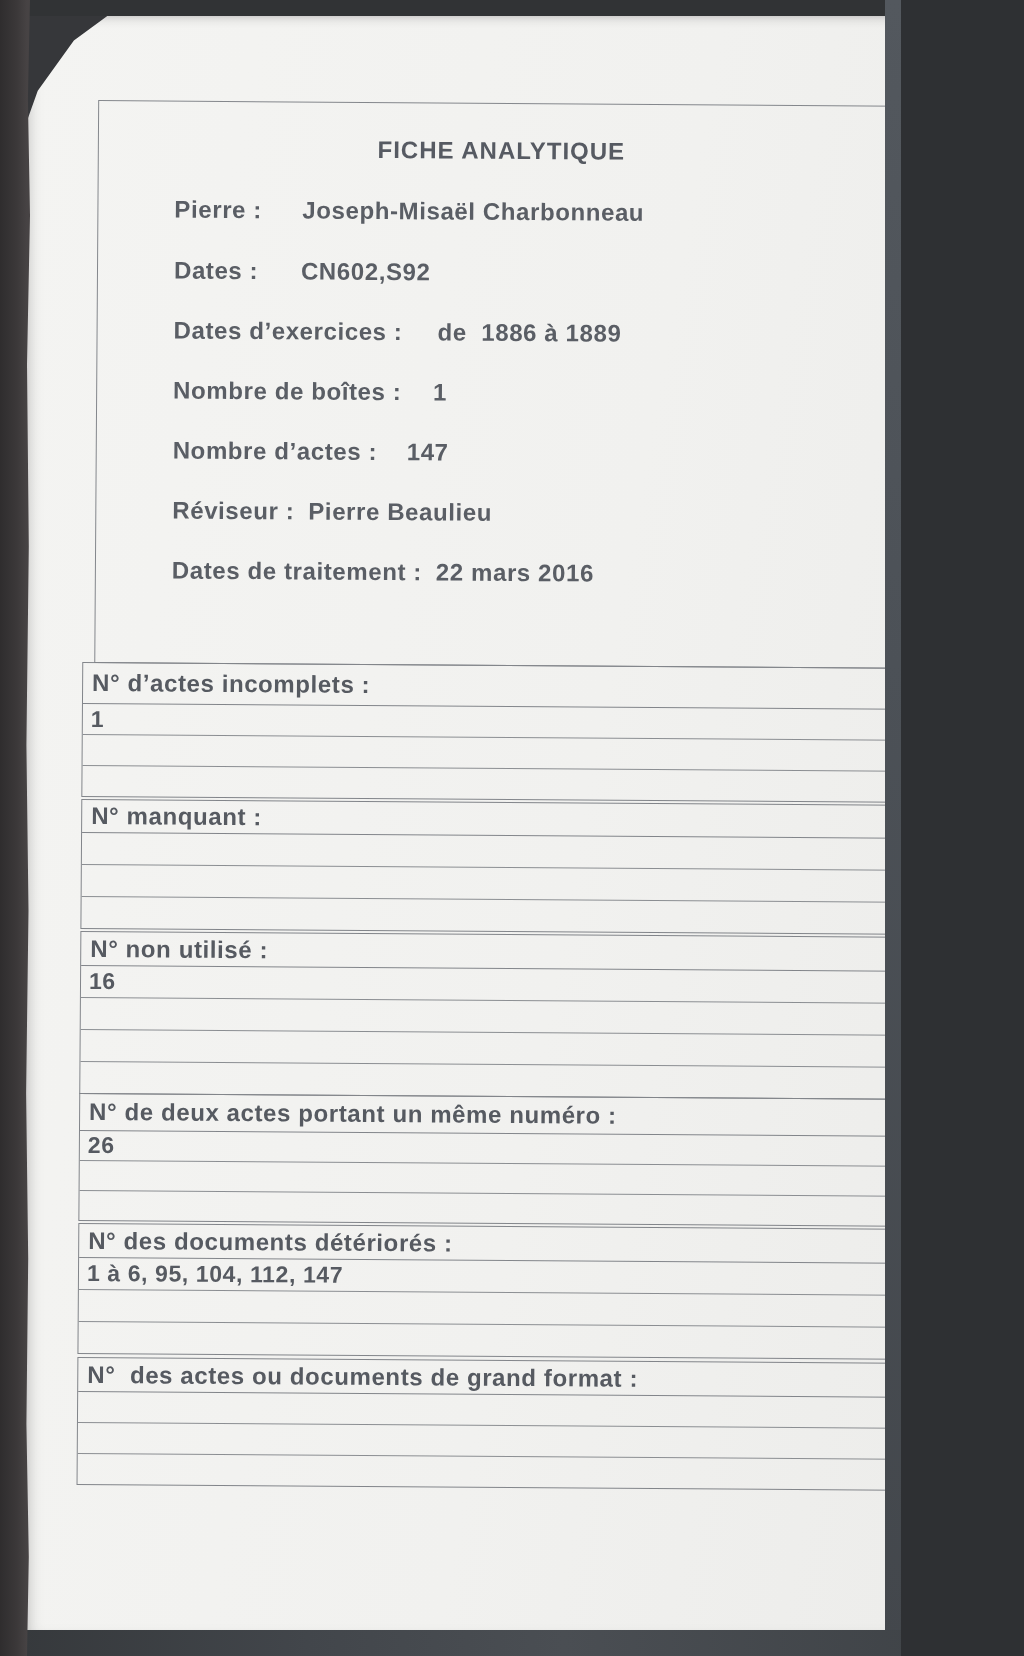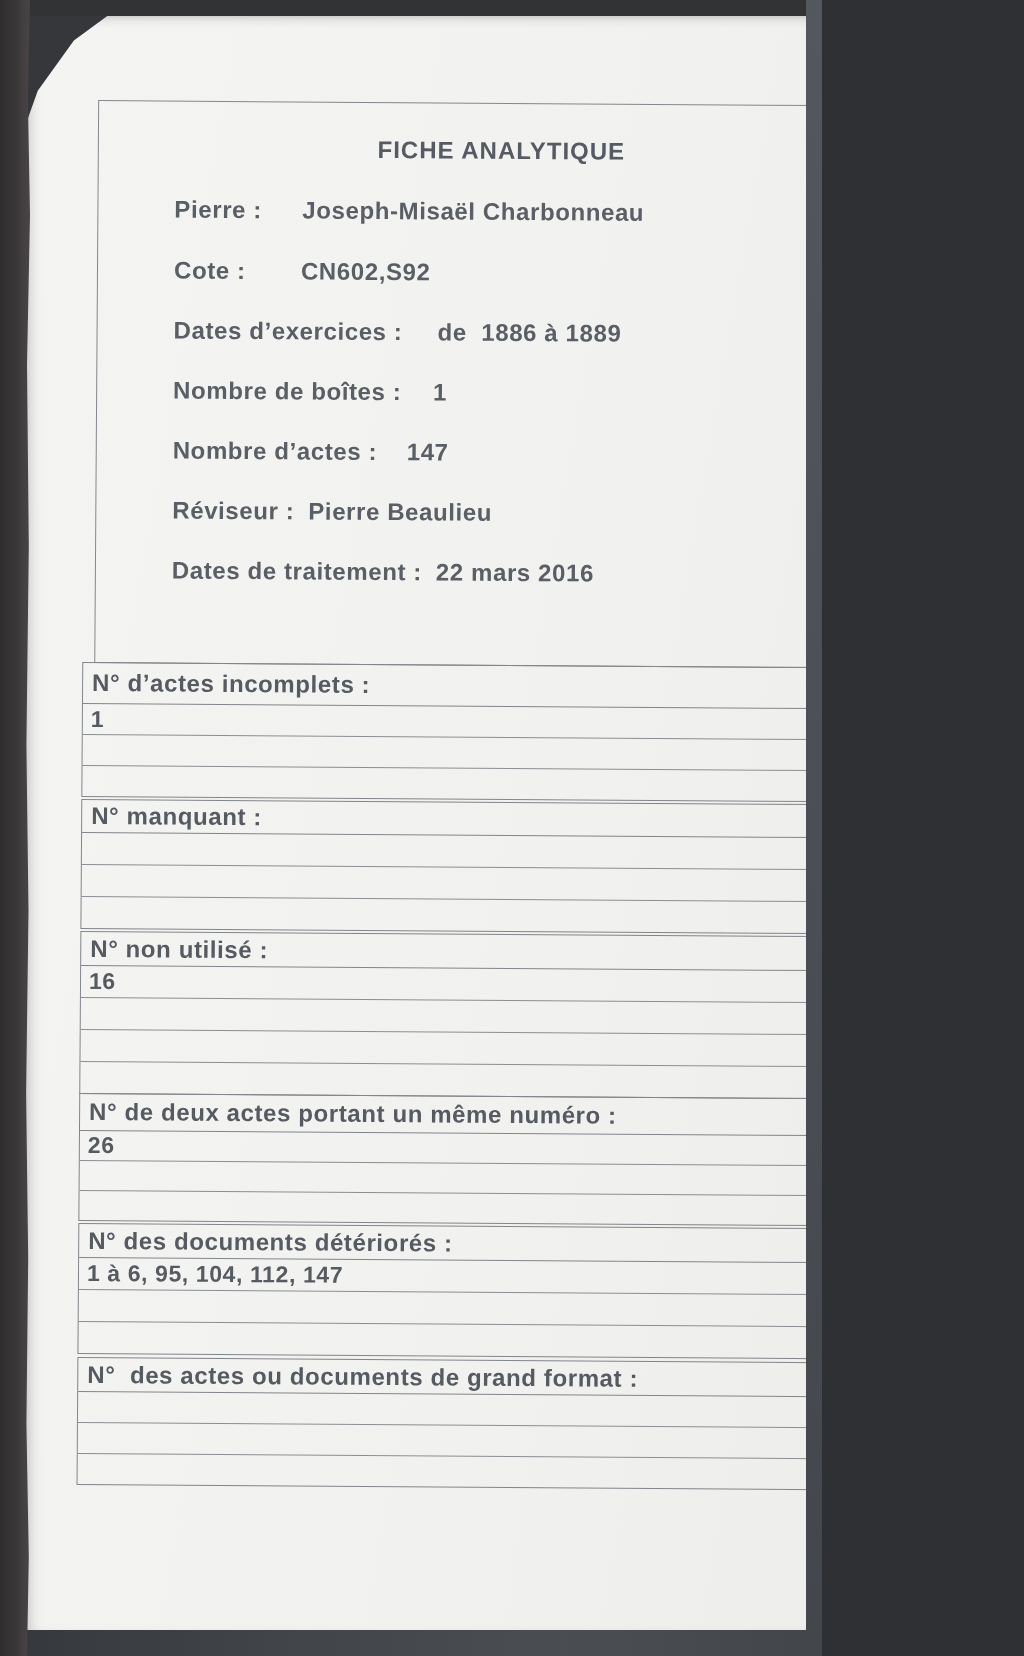--- a/index.html
+++ b/index.html
@@ -1,17 +1,17 @@
 <!DOCTYPE html>
 <html><head>
 <meta charset="utf-8">
 <style>
   html,body{margin:0;padding:0;background:#2e3033;}
   .canvas{
-    position:relative;width:822px;height:1656px;overflow:hidden;
+    position:relative;width:901px;height:1656px;overflow:hidden;
     background:#44484d;
     font-family:"Liberation Sans", sans-serif;
   }
   
   .band-top{position:absolute;left:0;top:0;width:1024px;height:16px;background:#313335;z-index:3;}
   .band-right{position:absolute;right:0;top:0;width:16px;height:1656px;background:linear-gradient(180deg,#53585e,#4c5157 40%,#43474c);z-index:3;}
   .band-bottom{position:absolute;left:0;bottom:0;width:1024px;height:26px;background:linear-gradient(90deg,#35383b,#42464b 30%,#4a4e53 55%,#3d4145);z-index:3;}
   .band-left{
     position:absolute;left:0;top:0;width:30px;height:1656px;z-index:4;
     background:linear-gradient(90deg,#2f2d2e,#3b3839 55%,#474344 90%);
@@ -69,21 +69,21 @@
   <div class="content">
 
     <div class="formbox">
       <div class="doc-title">FICHE ANALYTIQUE</div>
 
       <div class="frow frow1">
         <span class="f-label">Pierre :</span>
         <span class="f-value">Joseph-Misaël Charbonneau</span>
       </div>
       <div class="frow frow2">
-        <span class="f-label">Cote :</span>
+        <span class="f-label">Dates :</span>
         <span class="f-value">CN602,S92</span>
       </div>
       <div class="frow frow3">
         <span class="f-label">Dates d’exercices :</span>
         <span class="f-value">de&nbsp; 1886 à 1889</span>
       </div>
       <div class="frow frow4">
         <span class="f-label">Nombre de boîtes :</span>
         <span class="f-value">1</span>
       </div>

